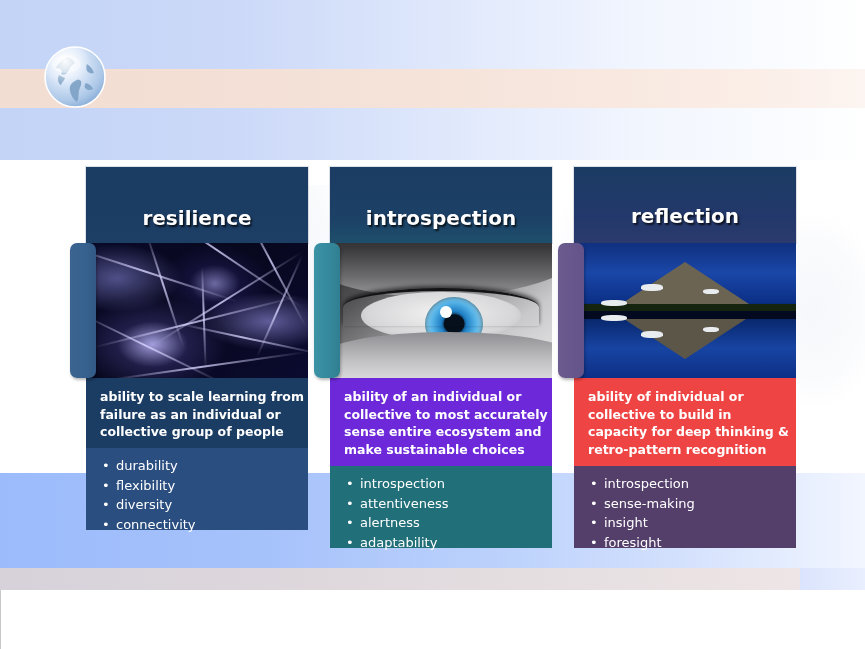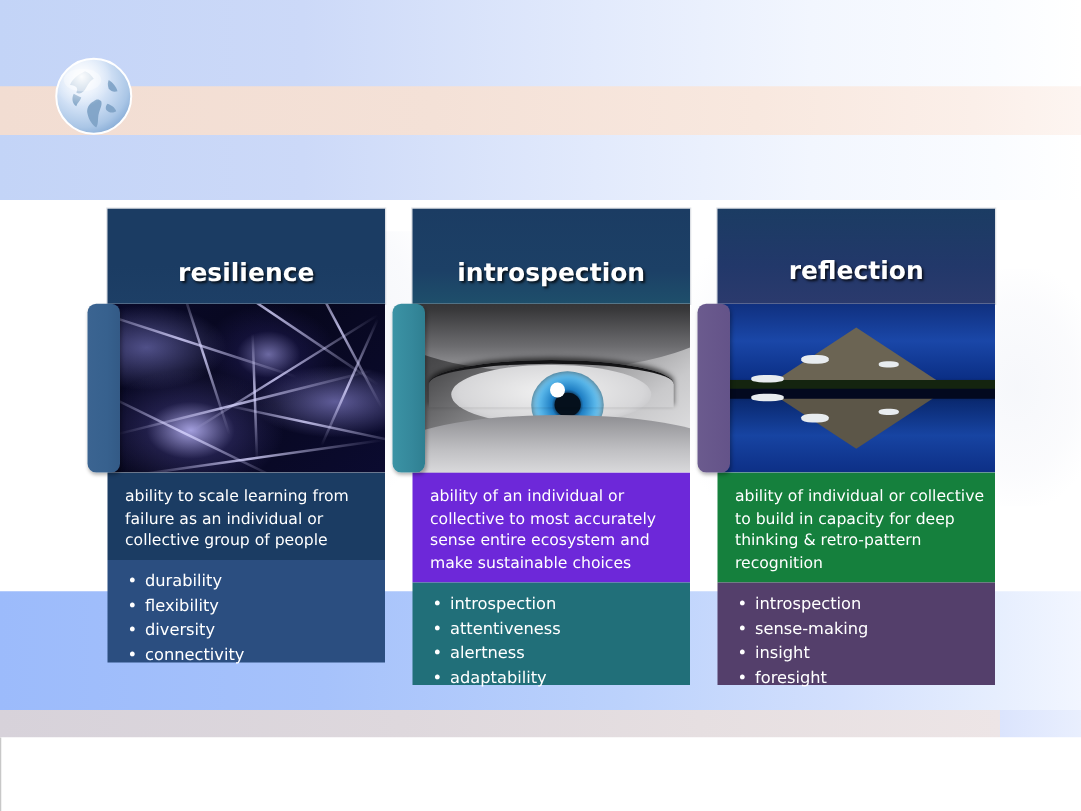--- a/index.html
+++ b/index.html
@@ -86,25 +86,25 @@
     box-shadow:1px 2px 3px rgba(0,0,0,.28);
   }
   .tab-1{background:linear-gradient(to right,#3b6491 0%,#37618e 60%,#335a86 100%);}
   .tab-2{background:linear-gradient(to right,#3b93a5 0%,#35889b 60%,#2f7f91 100%);}
   .tab-3{background:linear-gradient(to right,#6b5b8e 0%,#645389 100%);}
 
   .photo{position:absolute;left:0;top:0;width:222px;height:135px;overflow:hidden;}
 
   .desc{
     padding:10px 4px 10px 14px;
-    color:#ffffff;font-size:12.5px;line-height:17.5px;
+    color:#ffffff;font-size:12.5px;line-height:17.5px;font-weight:bold;
   }
   .desc-1{background:#1b3c63;}
   .desc-2{background:#6d28d9;}
-  .desc-3{background:#15803d;}
+  .desc-3{background:#ef4444;}
   .desc-1{height:70px;box-sizing:border-box;}
   .desc-2{height:88px;box-sizing:border-box;}
   .desc-3{height:88px;box-sizing:border-box;}
 
   .bullets{
     padding:8px 12px 12px 12px;
     color:#ffffff;font-size:13px;line-height:19.5px;
     box-sizing:border-box;
   }
   .bl-1{background:#2b4e80;height:82px;}

